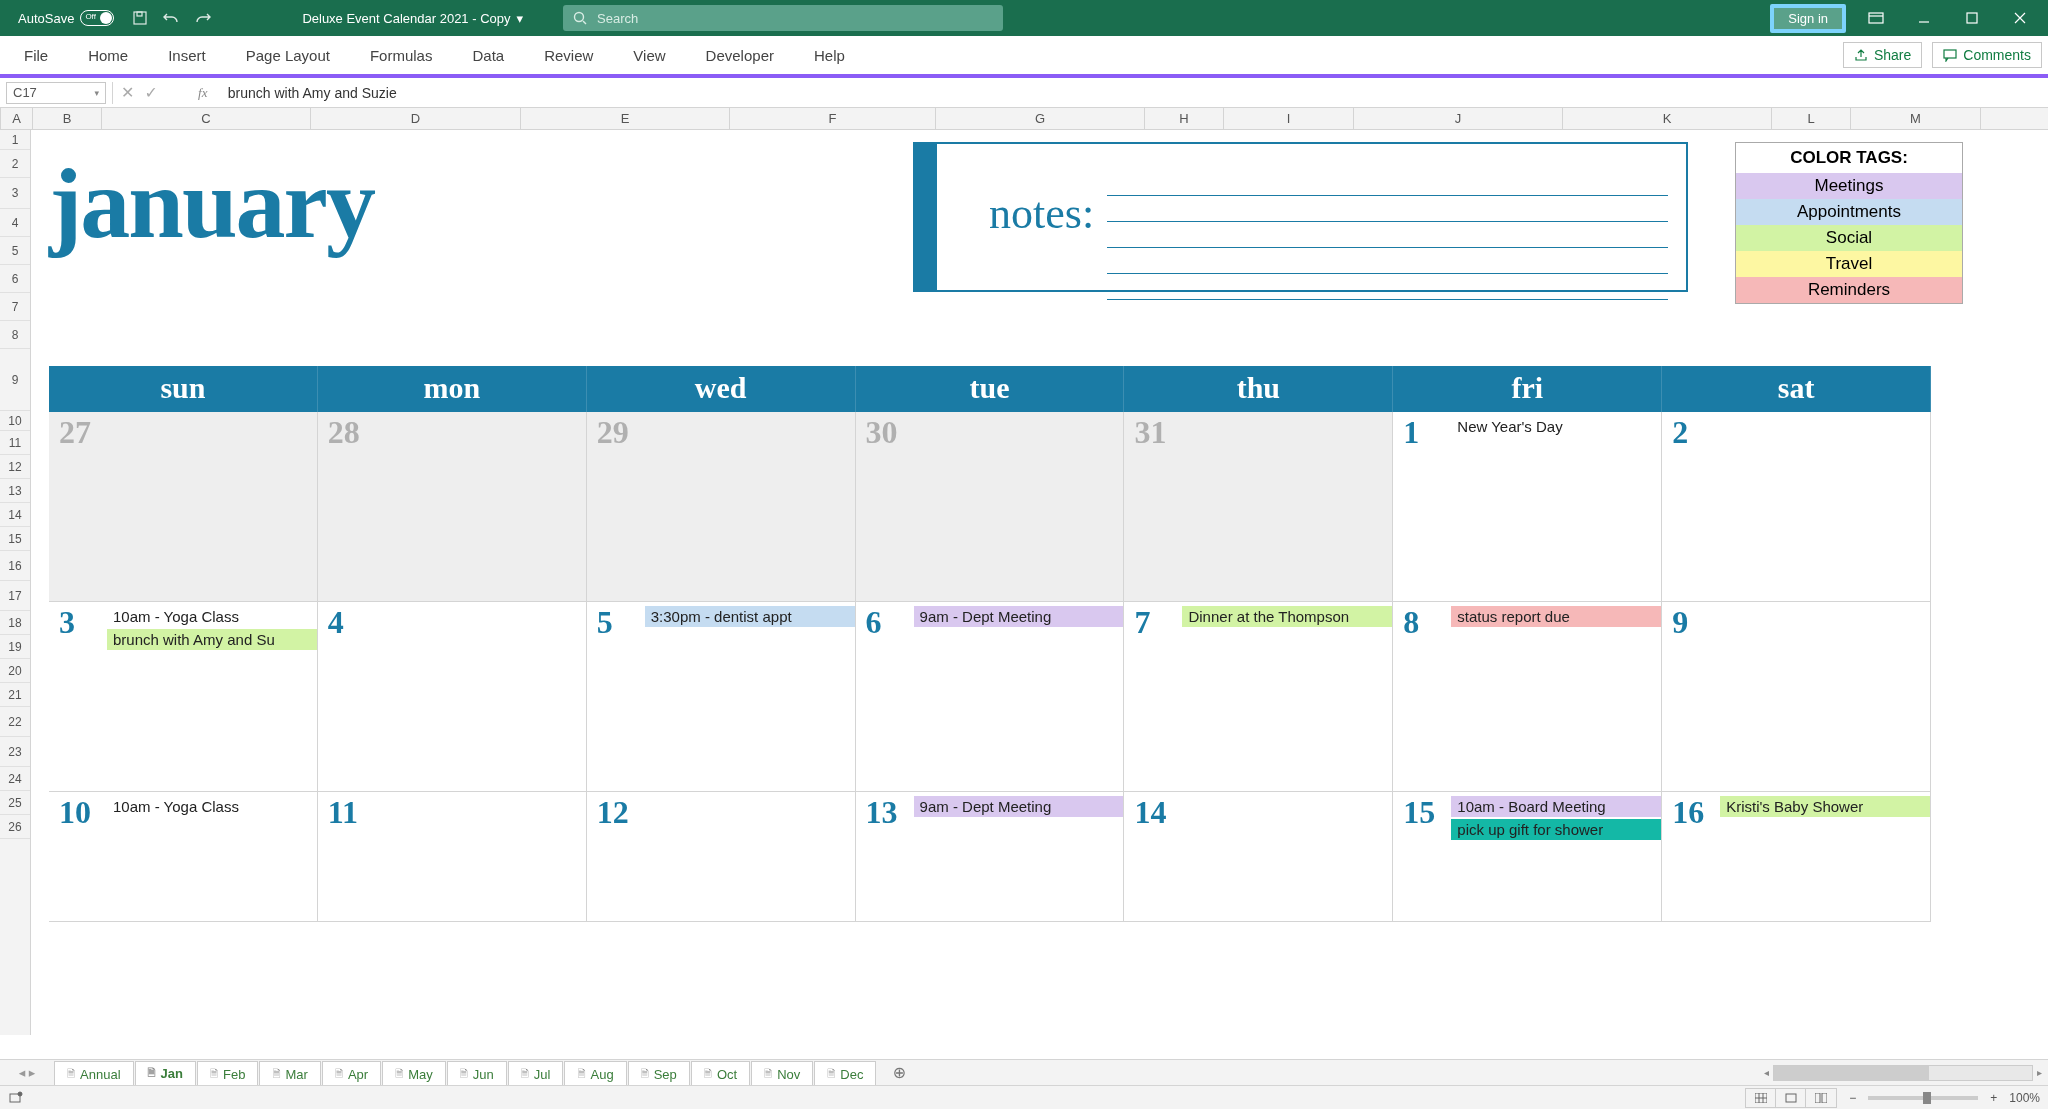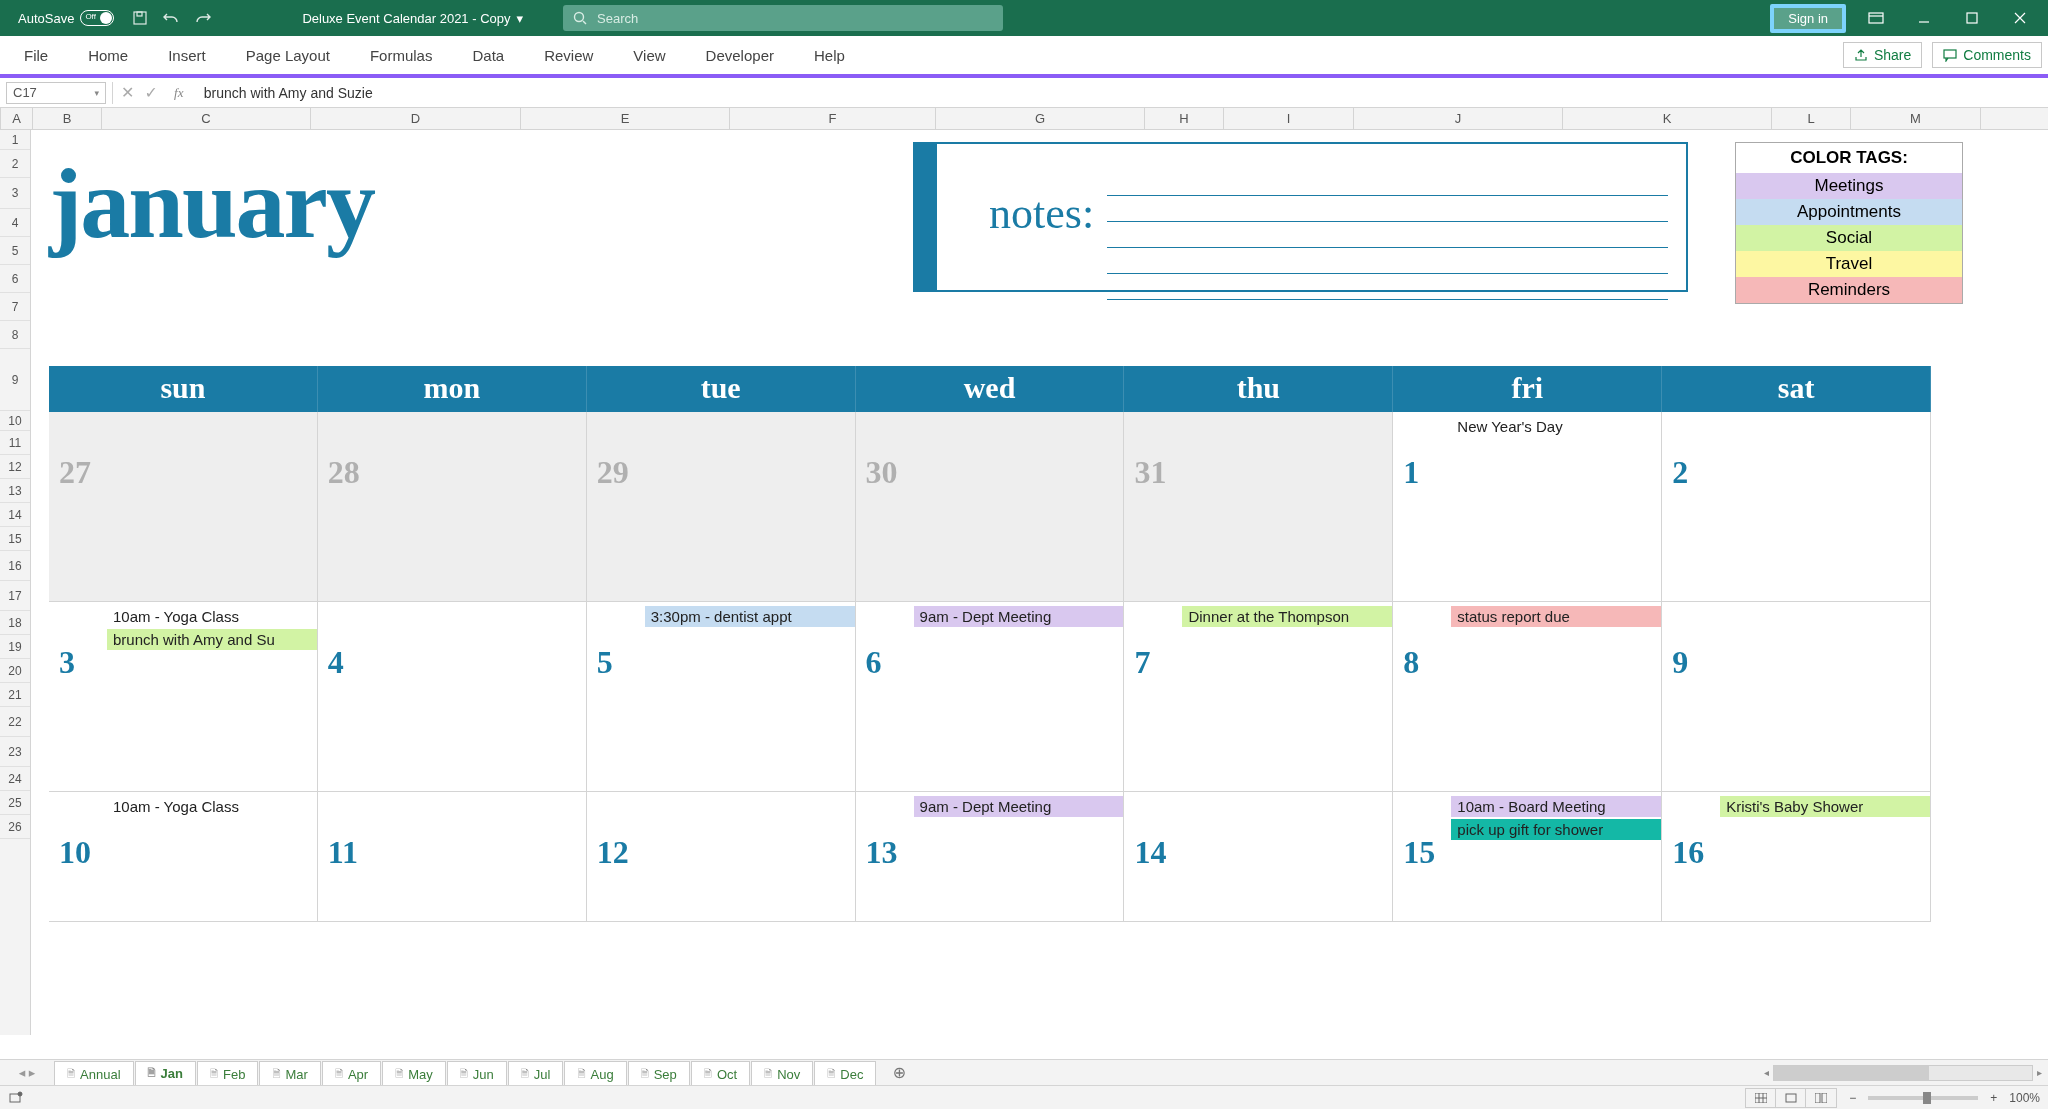--- a/index.html
+++ b/index.html
@@ -22,21 +22,21 @@
 
 .ribbon-tabs { height: 42px; background: #fff; border-bottom: 4px solid #8b5cf6; display: flex; align-items: center; padding-left: 4px; font-size: 15px; }
 .ribbon-tab { padding: 10px 20px; color: #444; cursor: default; }
 .ribbon-right { margin-left: auto; display: flex; gap: 10px; padding-right: 6px; }
 .rbtn { border: 1px solid #c8c8c8; padding: 4px 10px; display: flex; align-items: center; gap: 6px; font-size: 14px; color: #107c41; background: #fff; }
 
 
 .formula-area { height: 30px; display: flex; align-items: center; border-bottom: 1px solid #d4d4d4; background: #fff; }
 .namebox { width: 100px; height: 22px; border: 1px solid #c8c8c8; margin: 0 6px; padding: 0 6px; display: flex; align-items: center; justify-content: space-between; font-size: 13px; color: #555; }
 .fx-area { display: flex; align-items: center; gap: 10px; margin-left: 8px; }
-.fx-btn { width: 22px; height: 22px; display: flex; align-items: center; justify-content: center; color: #888; font-family: serif; font-style: italic; font-size: 13px; }
+.fx-btn { width: 22px; height: 22px; display: flex; align-items: center; justify-content: center; color: #888; font-family: serif; font-style: italic; font-size: 13px; margin-left: 24px; }
 .fx-input { flex: 1; padding: 0 14px; font-size: 14px; color: #333; }
 
 
 .colhead { height: 22px; background: #f3f3f3; display: flex; font-size: 13px; color: #555; border-bottom: 1px solid #d4d4d4; }
 .selall { width: 31px; border-right: 1px solid #d4d4d4; background: #f3f3f3; }
 .ch { border-right: 1px solid #d4d4d4; display: flex; align-items: center; justify-content: center; }
 
 
 .sheet { display: flex; height: 905px; }
 .rowheads { width: 31px; background: #f3f3f3; border-right: 1px solid #d4d4d4; font-size: 12px; color: #555; }
@@ -55,21 +55,21 @@
 .colortags { position: absolute; left: 1704px; top: 12px; width: 228px; border: 1px solid #aaa; }
 .ct-title { text-align: center; font-weight: 700; font-size: 17px; padding: 5px 0; background: #fff; }
 .ct-row { text-align: center; font-size: 17px; padding: 3px 0; }
 
 
 .calgrid { position: absolute; left: 18px; top: 236px; width: 1882px; }
 .dayhead { height: 46px; background: #1a7ba5; display: flex; }
 .dh { flex: 1; text-align: center; color: #fff; font-family: Georgia, serif; font-weight: 900; font-size: 30px; line-height: 44px; border-right: 1px solid rgba(255,255,255,0.15); }
 .weekrow { display: flex; height: 190px; border-bottom: 1px solid #d4d4d4; }
 .daycell { flex: 1; border-right: 1px solid #d4d4d4; position: relative; overflow: hidden; }
-.dnum { font-family: Georgia, serif; font-weight: 900; font-size: 32px; color: #1a7ba5; position: absolute; left: 10px; top: 2px; margin-top: 40px; }
+.dnum { font-family: Georgia, serif; font-weight: 900; font-size: 32px; color: #1a7ba5; position: absolute; left: 10px; top: 2px; }
 .dnum.grey { color: #b0b0b0; }
 .daycell.prev { background: #eeeeee; }
 .evts { position: absolute; left: 58px; top: 4px; right: 0; }
 .evt { font-size: 15px; color: #222; padding: 2px 6px; margin-bottom: 2px; white-space: nowrap; overflow: hidden; }
 
 
 .sheettabs { position: absolute; bottom: 24px; left: 0; right: 0; height: 26px; background: #f3f3f3; border-top: 1px solid #d4d4d4; display: flex; align-items: center; font-size: 13px; }
 .st-nav { width: 54px; display: flex; align-items: center; justify-content: center; gap: 4px; color: #999; }
 .stab { padding: 3px 12px; border: 1px solid #ccc; border-bottom: none; background: #fff; color: #3a7d3a; margin-right: 1px; display: flex; align-items: center; gap: 5px; position: relative; top: 1px; }
 .stab.active { background: #fff; border-bottom: 2px solid #fff; font-weight: 700; }
@@ -270,22 +270,22 @@
           <div class="ct-row" style="background: rgb(197, 220, 241);">Appointments</div>
           <div class="ct-row" style="background: rgb(210, 243, 164);">Social</div>
           <div class="ct-row" style="background: rgb(253, 247, 162);">Travel</div>
           <div class="ct-row" style="background: rgb(246, 184, 184);">Reminders</div>
         </div>
     </div>
     <div class="calgrid">
       <div class="dayhead" id="dayhead">
           <div class="dh">sun</div>
           <div class="dh">mon</div>
+          <div class="dh">wed</div>
           <div class="dh">tue</div>
-          <div class="dh">wed</div>
           <div class="dh">thu</div>
           <div class="dh">fri</div>
           <div class="dh">sat</div>
         </div>
       <div id="weeks">
           <div class="weekrow" style="height: 190px;">
             <div class="daycell prev">
               <div class="dnum grey">27</div>
             </div>
             <div class="daycell prev">

